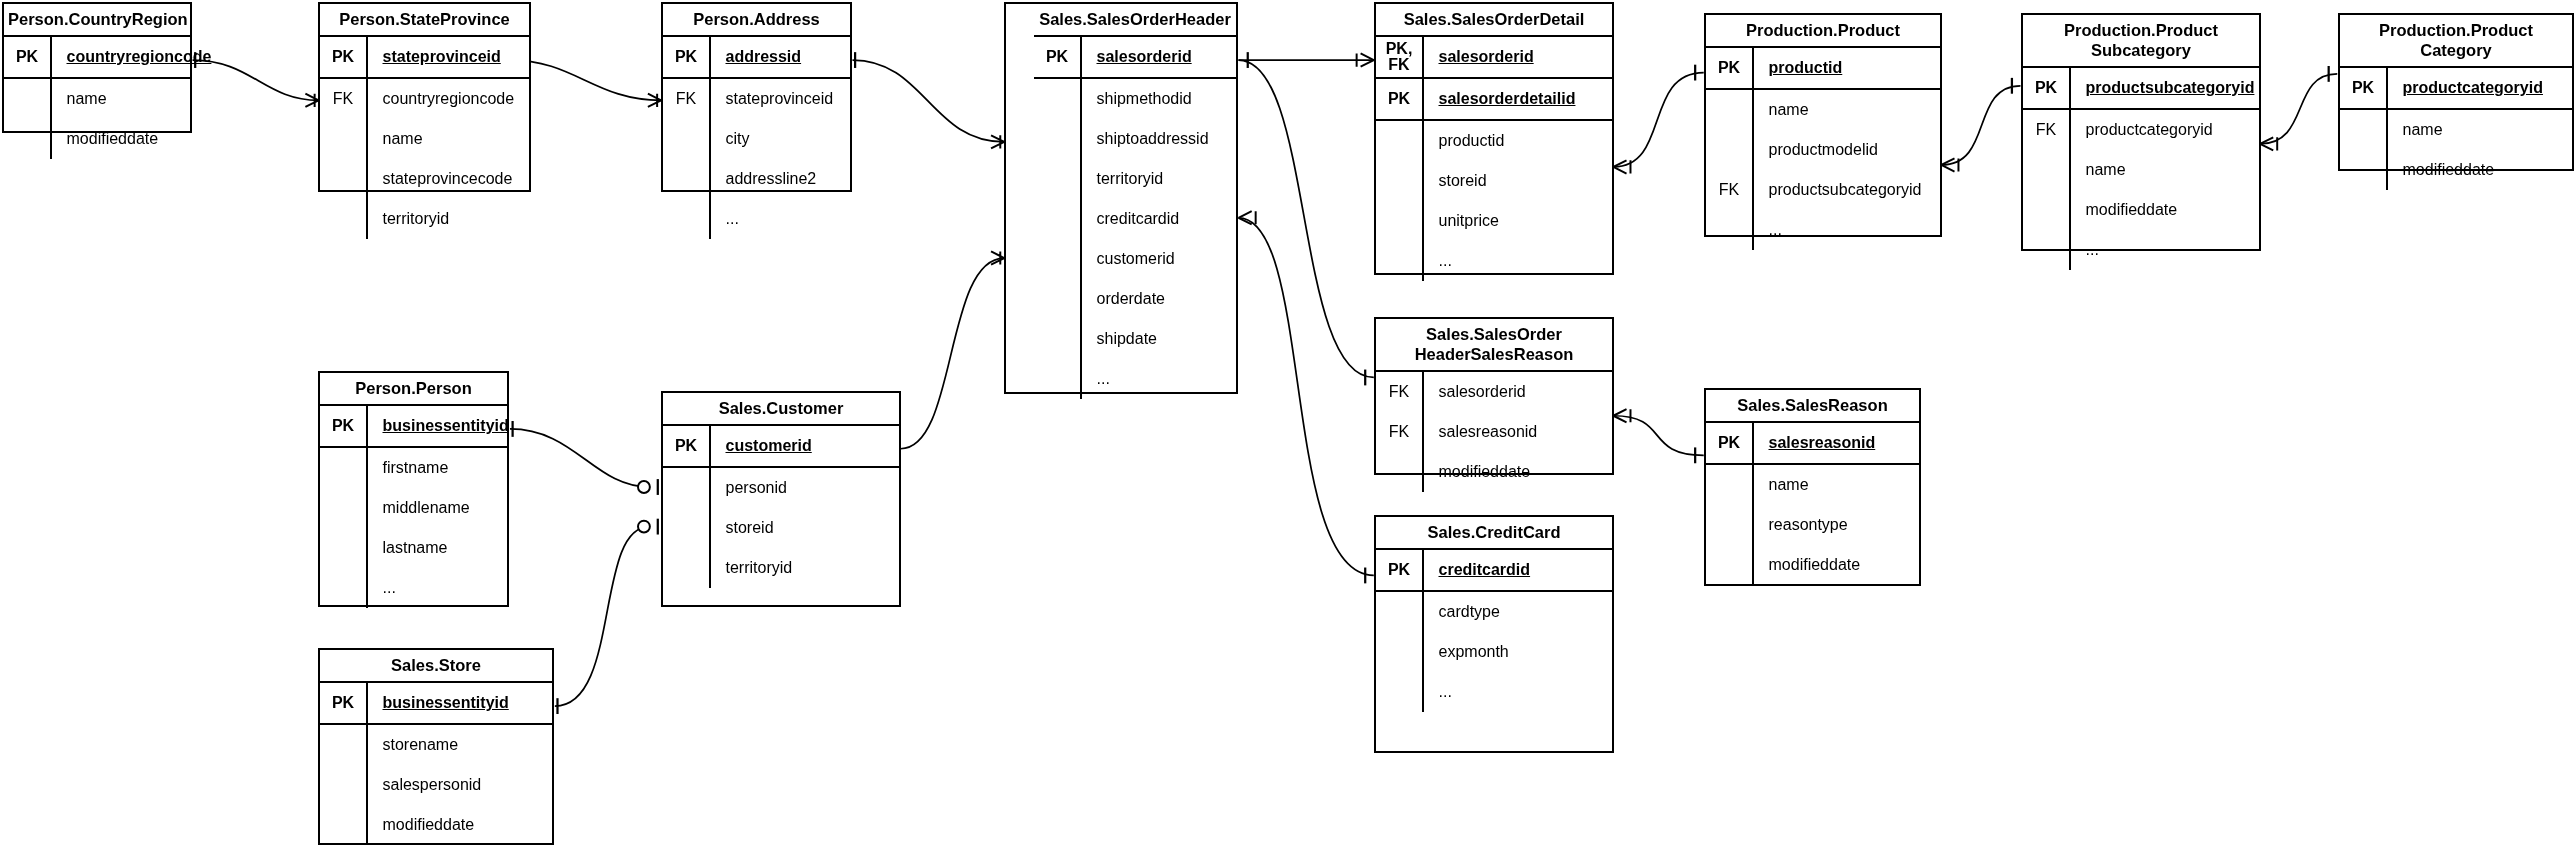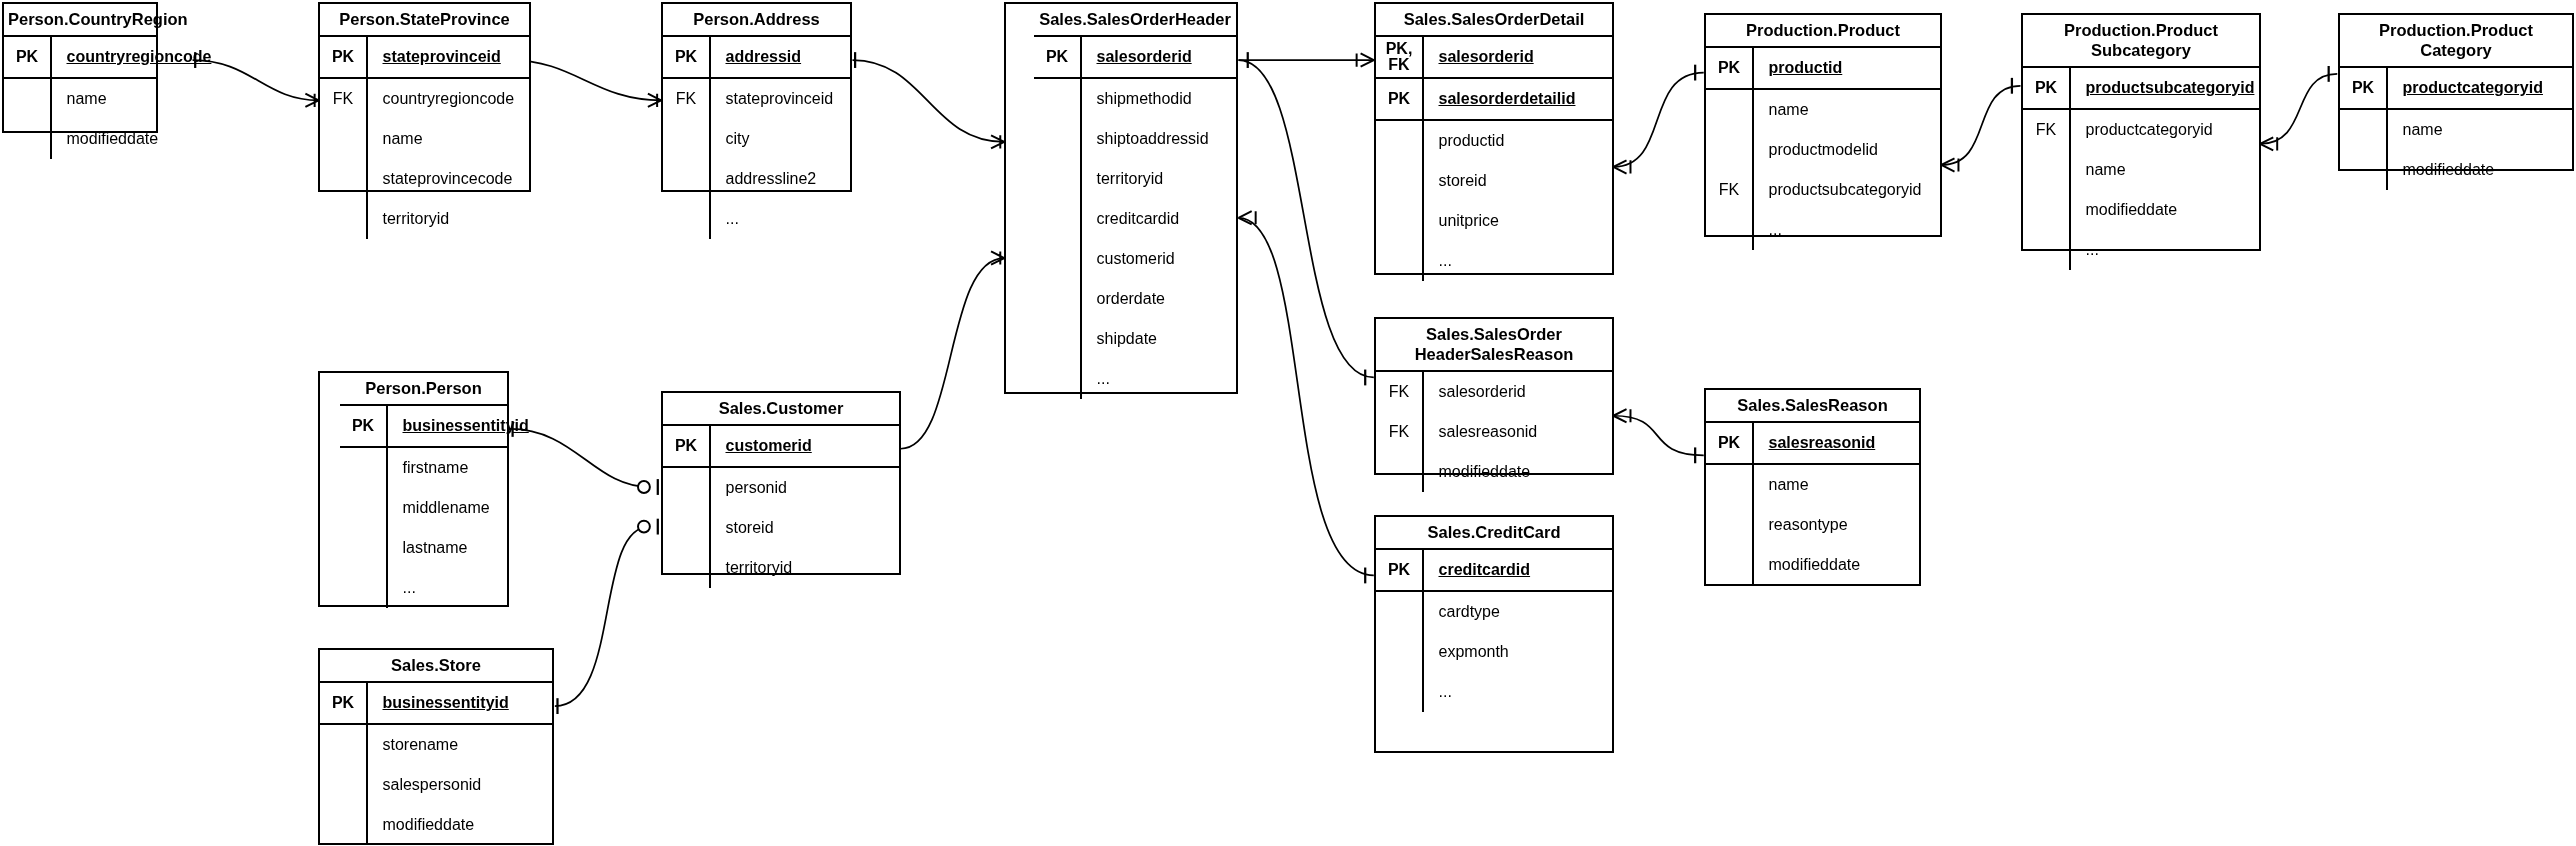--- a/index.html
+++ b/index.html
@@ -148,21 +148,21 @@
       <g>
         <path d="M 3424,218 C 3500,218 3470,112 3541,112"></path>
         <path d="M 3424,218 L 3444,208 M 3424,218 L 3444,228 M 3450,208 L 3450,228" stroke-width="3"></path>
         <line x1="3528" y1="100" x2="3528" y2="124" stroke-width="3.4"></line>
       </g>
 
     </g>
   </svg>
 
   <div id="entities">
-      <div class="entity" style="left: 2px; top: 2px; width: 156px; height: 131px;">
+      <div class="entity" style="left: 2px; top: 2px; width: 190px; height: 131px;">
         <div class="ent-title">Person.CountryRegion</div>
         <div class="ent-section">
           <div class="attr">
             <div class="attr-key">PK</div>
             <div class="attr-name pk">countryregioncode</div>
           </div>
         </div>
         <div class="ent-section">
           <div class="attr">
             <div class="attr-key blank"></div>
@@ -373,21 +373,21 @@
           <div class="attr">
             <div class="attr-key blank"></div>
             <div class="attr-name">name</div>
           </div>
           <div class="attr">
             <div class="attr-key blank"></div>
             <div class="attr-name">modifieddate</div>
           </div>
         </div>
       </div>
-      <div class="entity" style="left: 318px; top: 371px; width: 191px; height: 236px; padding-left: 20px;">
+      <div class="entity" style="left: 318px; top: 371px; width: 191px; height: 236px;">
         <div class="ent-title">Person.Person</div>
         <div class="ent-section">
           <div class="attr">
             <div class="attr-key">PK</div>
             <div class="attr-name pk">businessentityid</div>
           </div>
         </div>
         <div class="ent-section">
           <div class="attr">
             <div class="attr-key blank"></div>
@@ -400,21 +400,21 @@
           <div class="attr">
             <div class="attr-key blank"></div>
             <div class="attr-name">lastname</div>
           </div>
           <div class="attr">
             <div class="attr-key blank"></div>
             <div class="attr-name">...</div>
           </div>
         </div>
       </div>
-      <div class="entity" style="left: 661px; top: 391px; width: 240px; height: 184px;">
+      <div class="entity" style="left: 661px; top: 391px; width: 240px; height: 216px;">
         <div class="ent-title">Sales.Customer</div>
         <div class="ent-section">
           <div class="attr">
             <div class="attr-key">PK</div>
             <div class="attr-name pk">customerid</div>
           </div>
         </div>
         <div class="ent-section">
           <div class="attr">
             <div class="attr-key blank"></div>

